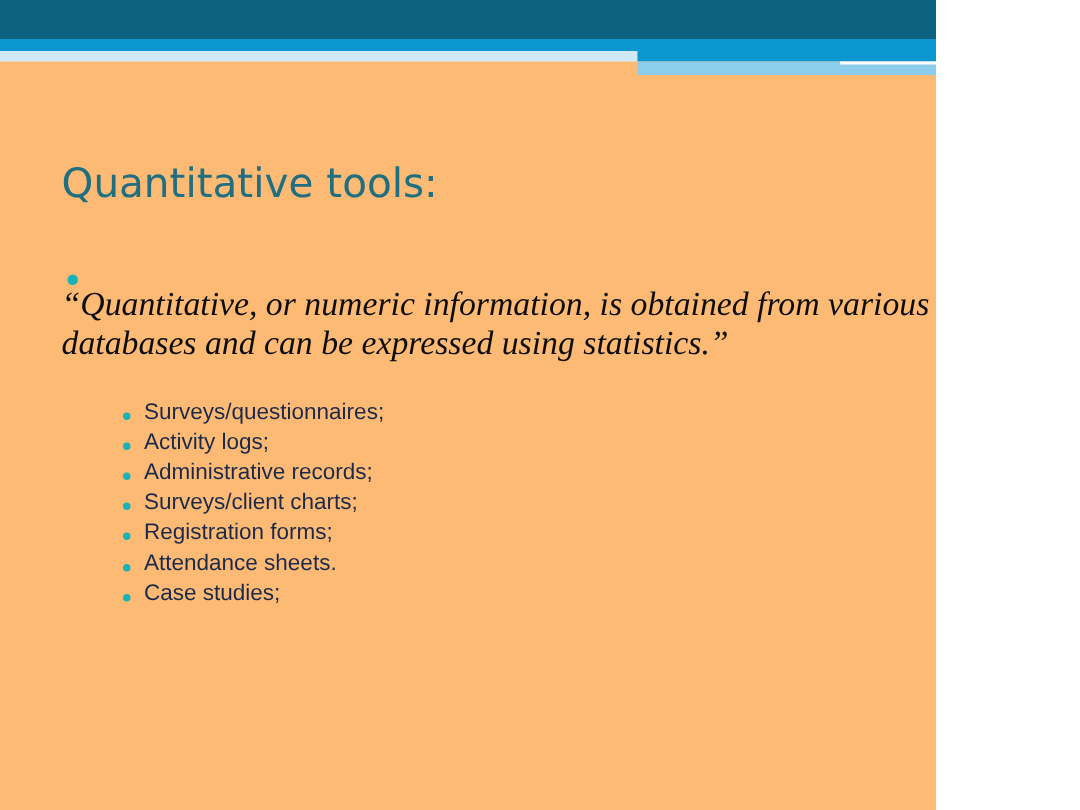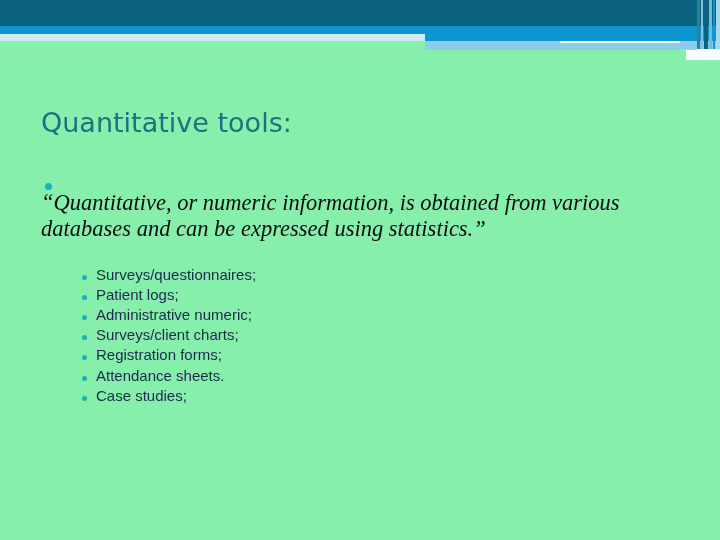--- a/index.html
+++ b/index.html
@@ -10,23 +10,23 @@
   body {
     width: 720px;
     height: 540px;
     background: #ffffff;
     font-family: "Liberation Sans", sans-serif;
     overflow: hidden;
   }
 
   .slide {
     position: relative;
-    width: 720px;
+    width: 624px;
     height: 540px;
-    background: #86efac;
+    background: #fdba74;
     overflow: hidden;
   }
 
   
   .deco {
     position: absolute;
     top: 0;
     left: 0;
     width: 720px;
     height: 60px;
@@ -239,28 +239,28 @@
           <span class="dot"></span>
         </div>
         <div class="sub-text">Surveys/questionnaires;</div>
       </div>
 
 
       <div class="sub-item">
         <div class="bullet-l2">
           <span class="dot"></span>
         </div>
-        <div class="sub-text">Patient logs;</div>
-      </div>
-
-      <div class="sub-item">
-        <div class="bullet-l2">
-          <span class="dot"></span>
-        </div>
-        <div class="sub-text">Administrative numeric;</div>
+        <div class="sub-text">Activity logs;</div>
+      </div>
+
+      <div class="sub-item">
+        <div class="bullet-l2">
+          <span class="dot"></span>
+        </div>
+        <div class="sub-text">Administrative records;</div>
       </div>
 
       <div class="sub-item">
         <div class="bullet-l2">
           <span class="dot"></span>
         </div>
         <div class="sub-text">Surveys/client charts;</div>
       </div>
 
       <div class="sub-item">

